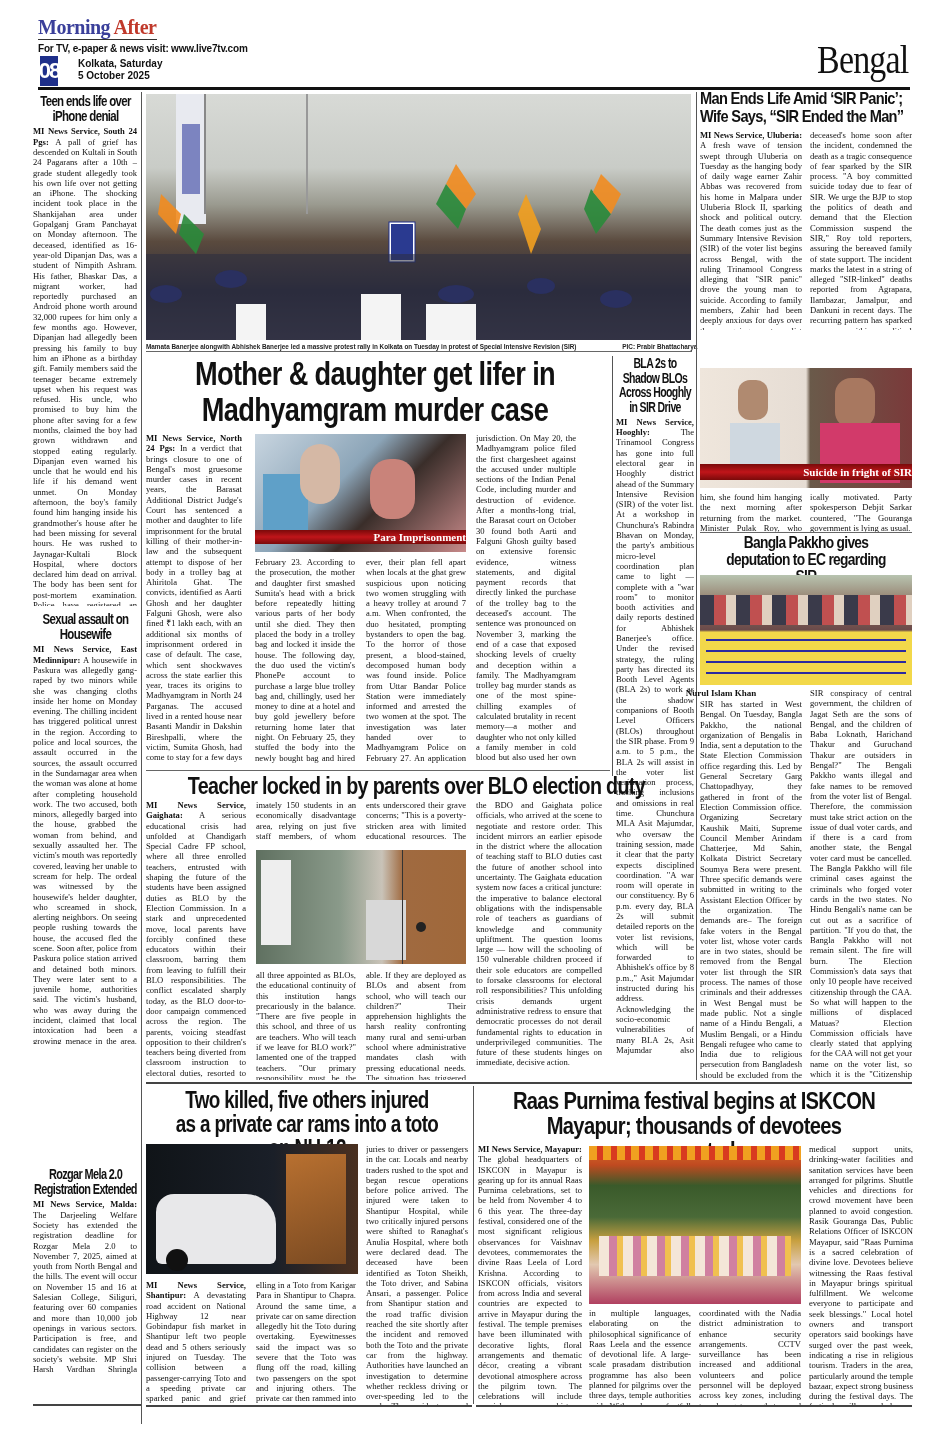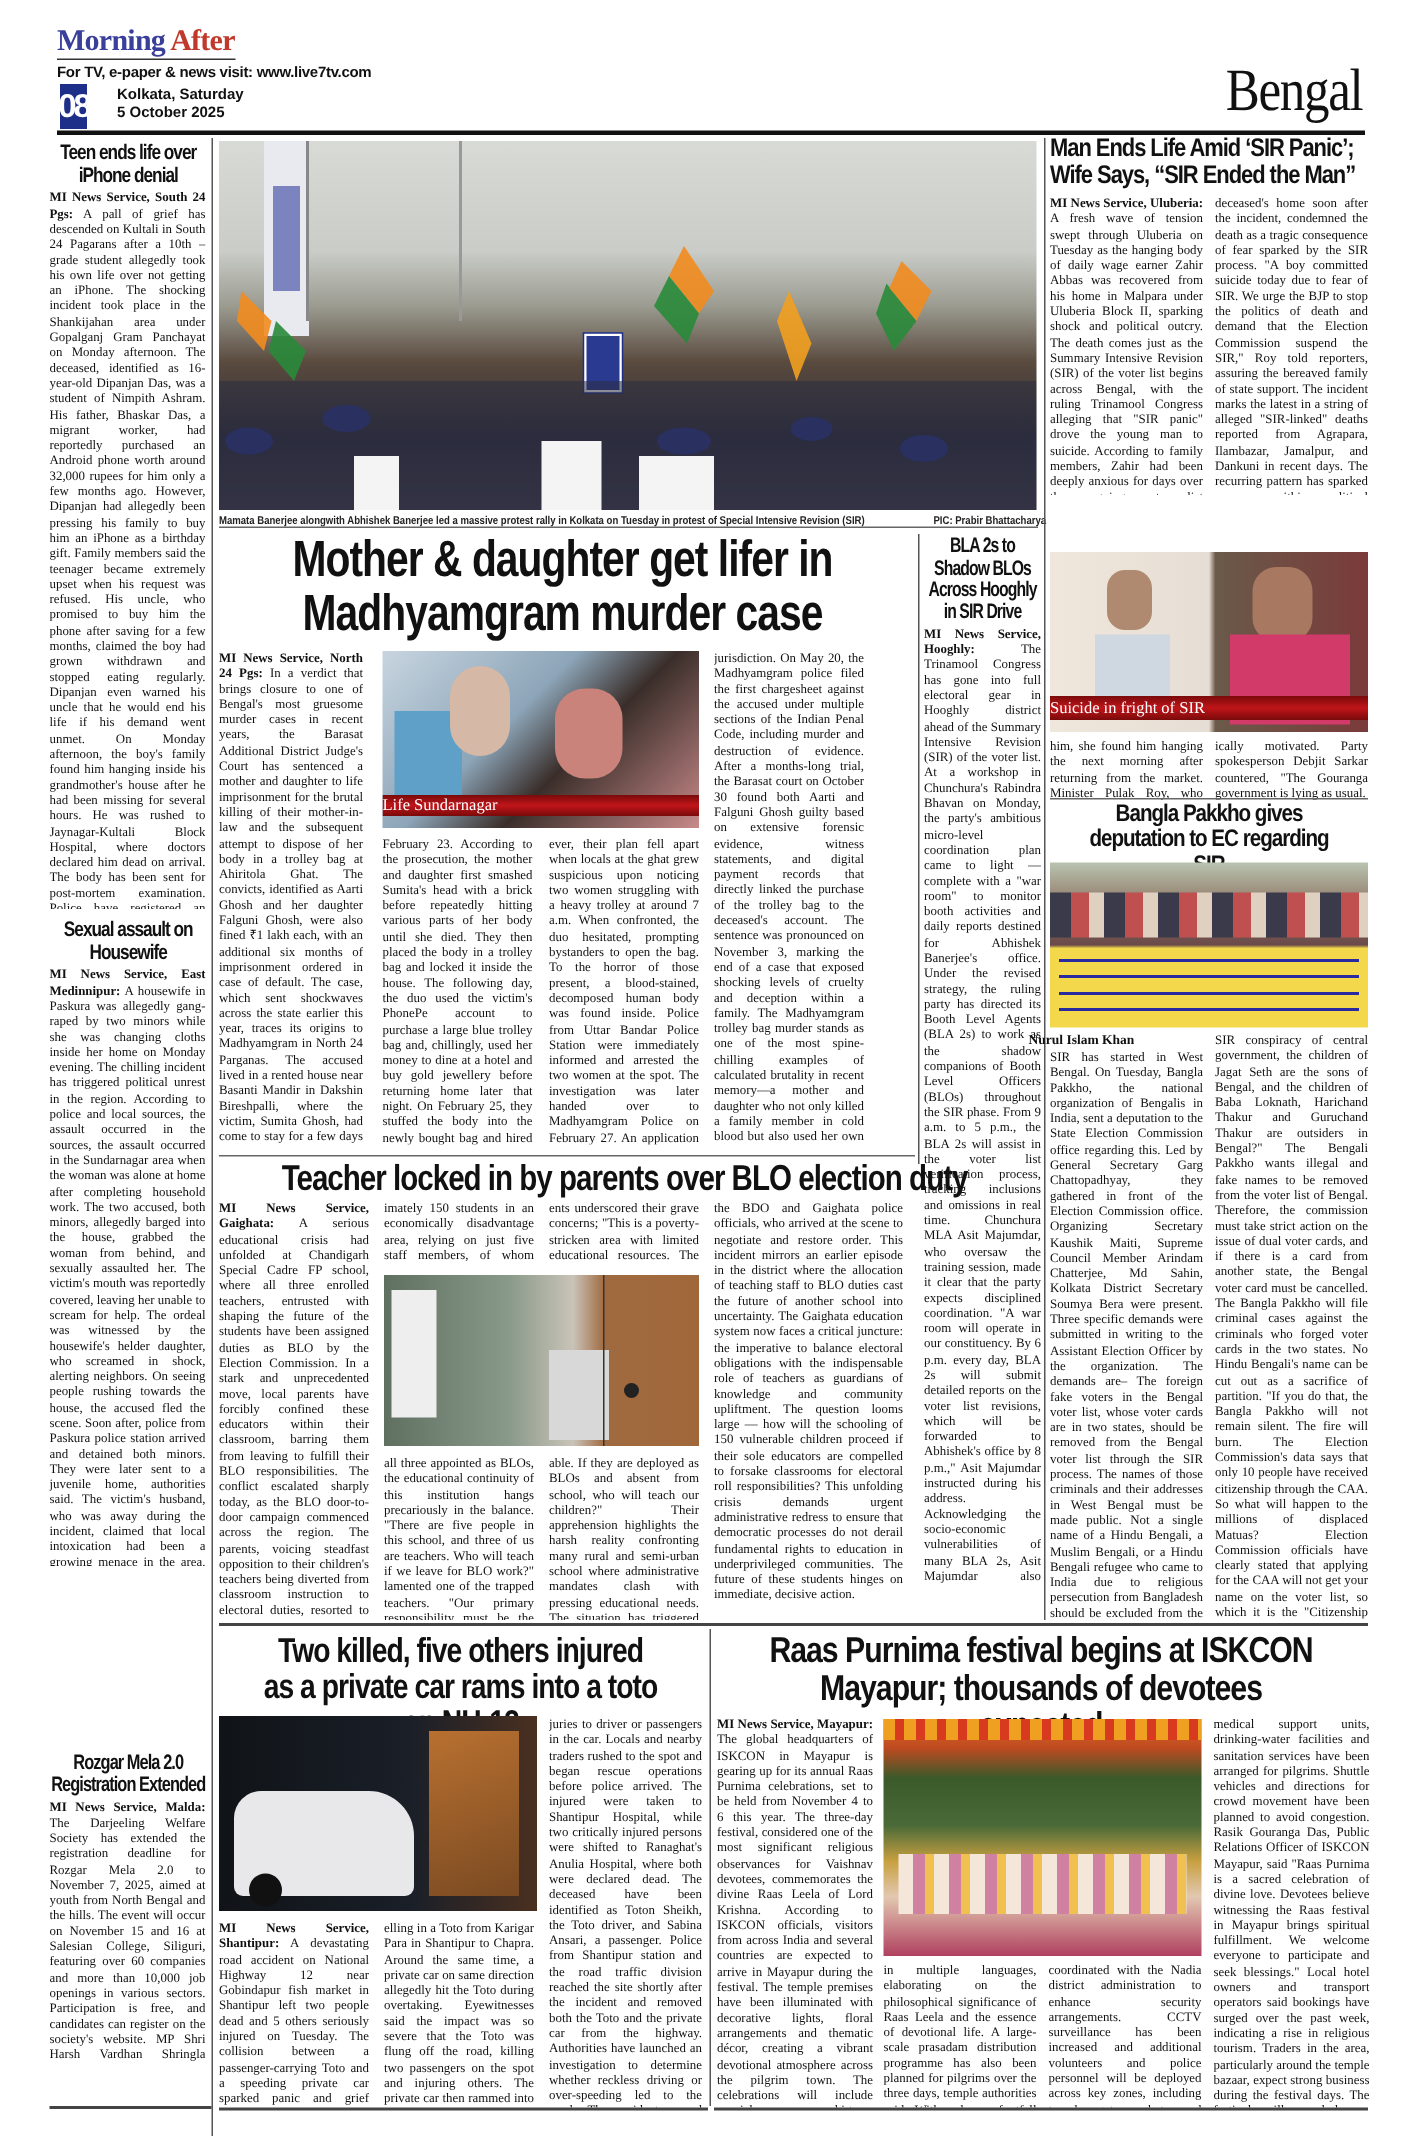--- a/index.html
+++ b/index.html
@@ -12,21 +12,21 @@
 .dateline{font-family:"Liberation Sans",sans-serif;font-size:10px;font-weight:bold;line-height:12px}
 .section{font-family:"Liberation Serif",serif;font-size:40px;letter-spacing:-1px;transform:scaleX(.85);transform-origin:right}
 .rule{background:#111;height:3px}
 .hl{font-family:"Liberation Sans",sans-serif;font-weight:bold;letter-spacing:-0.8px;line-height:1.05;text-align:center;transform-origin:center}
 .body{font-size:8.6px;line-height:10.3px;text-align:justify;overflow:hidden;hyphens:auto}
 .body b{font-weight:bold}
 .col-rule{background:#555;width:1px}
 .hrule{background:#666;height:1px}
 .photo{overflow:hidden}
 .caption{font-family:"Liberation Sans",sans-serif;font-size:7.5px;font-weight:bold;color:#222}
-.banner{position:absolute;left:0;right:0;background:linear-gradient(#7a0a0a,#c0151a,#7a0a0a);color:#fff;font-weight:normal;font-family:"Liberation Serif",serif;text-align:left}
+.banner{position:absolute;left:0;right:0;background:linear-gradient(#7a0a0a,#c0151a,#7a0a0a);color:#fff;font-weight:bold;font-family:"Liberation Serif",serif;text-align:right}
 .byline{font-weight:bold;text-align:center;font-size:9px}
 </style>
 </head>
 <body>
 
 <div class="abs" style="left:38px;top:16px;width:870px;height:70px">
   <div class="masthead-title abs" style="left:0;top:0;">
     <span class="m1">Morning</span>
     <span class="m2">After</span>
   </div>
@@ -102,21 +102,21 @@
 
 <div class="hl abs" style="left:146px;top:356px;width:458px;font-size:34px;transform:scaleX(.8)">Mother &amp; daughter get lifer in Madhyamgram murder case</div>
 
 <div class="body abs" style="left:146px;top:433px;width:96px;height:330px">
   <b>MI News Service, North 24 Pgs:</b> <span>In a verdict that brings closure to one of Bengal's most gruesome murder cases in recent years, the Barasat Additional District Judge's Court has sentenced a mother and daughter to life imprisonment for the brutal killing of their mother-in-law and the subsequent attempt to dispose of her body in a trolley bag at Ahiritola Ghat. The convicts, identified as Aarti Ghosh and her daughter Falguni Ghosh, were also fined ₹1 lakh each, with an additional six months of imprisonment ordered in case of default. The case, which sent shockwaves across the state earlier this year, traces its origins to Madhyamgram in North 24 Parganas. The accused lived in a rented house near Basanti Mandir in Dakshin Bireshpalli, where the victim, Sumita Ghosh, had come to stay for a few days in February. Sumita, who was related to Falguni's maternal uncle, was supposed to leave for Assam on February 24 but never did. Investigators revealed that a bitter dispute over property led to her gruesome murder inside the rented home on</span>
 </div>
 <div class="photo abs" style="left:255px;top:434px;width:211px;height:118px;background:linear-gradient(135deg,#c8d5e0,#8ca5b8 40%,#3a2e2a 60%,#c88a8a)">
   <div class="abs" style="left:8px;top:40px;width:45px;height:65px;background:#5fa0c8"></div>
   <div class="abs" style="left:45px;top:10px;width:40px;height:60px;border-radius:20px;background:#d5b8a5"></div>
   <div class="abs" style="left:115px;top:25px;width:45px;height:60px;border-radius:20px;background:#c9837a"></div>
-  <div class="banner" style="top:96px;height:14px;font-size:11px;line-height:14px">Life Sundarnagar</div>
+  <div class="banner" style="top:96px;height:14px;font-size:11px;line-height:14px">Para Imprisonment</div>
 </div>
 <div class="body abs" style="left:255px;top:557px;width:100px;height:206px">February 23. According to the prosecution, the mother and daughter first smashed Sumita's head with a brick before repeatedly hitting various parts of her body until she died. They then placed the body in a trolley bag and locked it inside the house. The following day, the duo used the victim's PhonePe account to purchase a large blue trolley bag and, chillingly, used her money to dine at a hotel and buy gold jewellery before returning home later that night. On February 25, they stuffed the body into the newly bought bag and hired a van and then a white cab to transport it to Ahiritola Ghat in Kolkata, intending to dispose of it discreetly. How-</div>
 <div class="body abs" style="left:366px;top:557px;width:100px;height:206px">ever, their plan fell apart when locals at the ghat grew suspicious upon noticing two women struggling with a heavy trolley at around 7 a.m. When confronted, the duo hesitated, prompting bystanders to open the bag. To the horror of those present, a blood-stained, decomposed human body was found inside. Police from Uttar Bandar Police Station were immediately informed and arrested the two women at the spot. The investigation was later handed over to Madhyamgram Police on February 27. An application filed in the Calcutta High Court seeking a transfer of the case to the CBI was subsequently rejected, keeping the probe under state police</div>
 <div class="body abs" style="left:476px;top:433px;width:100px;height:330px">jurisdiction. On May 20, the Madhyamgram police filed the first chargesheet against the accused under multiple sections of the Indian Penal Code, including murder and destruction of evidence. After a months-long trial, the Barasat court on October 30 found both Aarti and Falguni Ghosh guilty based on extensive forensic evidence, witness statements, and digital payment records that directly linked the purchase of the trolley bag to the deceased's account. The sentence was pronounced on November 3, marking the end of a case that exposed shocking levels of cruelty and deception within a family. The Madhyamgram trolley bag murder stands as one of the most spine-chilling examples of calculated brutality in recent memory—a mother and daughter who not only killed a family member in cold blood but also used her own money to carry out the act and attempt to erase its traces. The life sentence handed down by the Barasat court ensures that both will now spend the rest of their lives behind bars for a crime that stunned an entire state.</div>
 
 <div class="col-rule abs" style="left:612px;top:356px;height:420px"></div>
 
 <div class="abs" style="left:616px;top:356px;width:78px">
   <div class="hl" style="font-size:14px;transform:scaleX(.75);width:104px;margin-left:-13px">BLA 2s to Shadow BLOs Across Hooghly in SIR Drive</div>
   <div class="body" style="height:640px;margin-top:2px">

